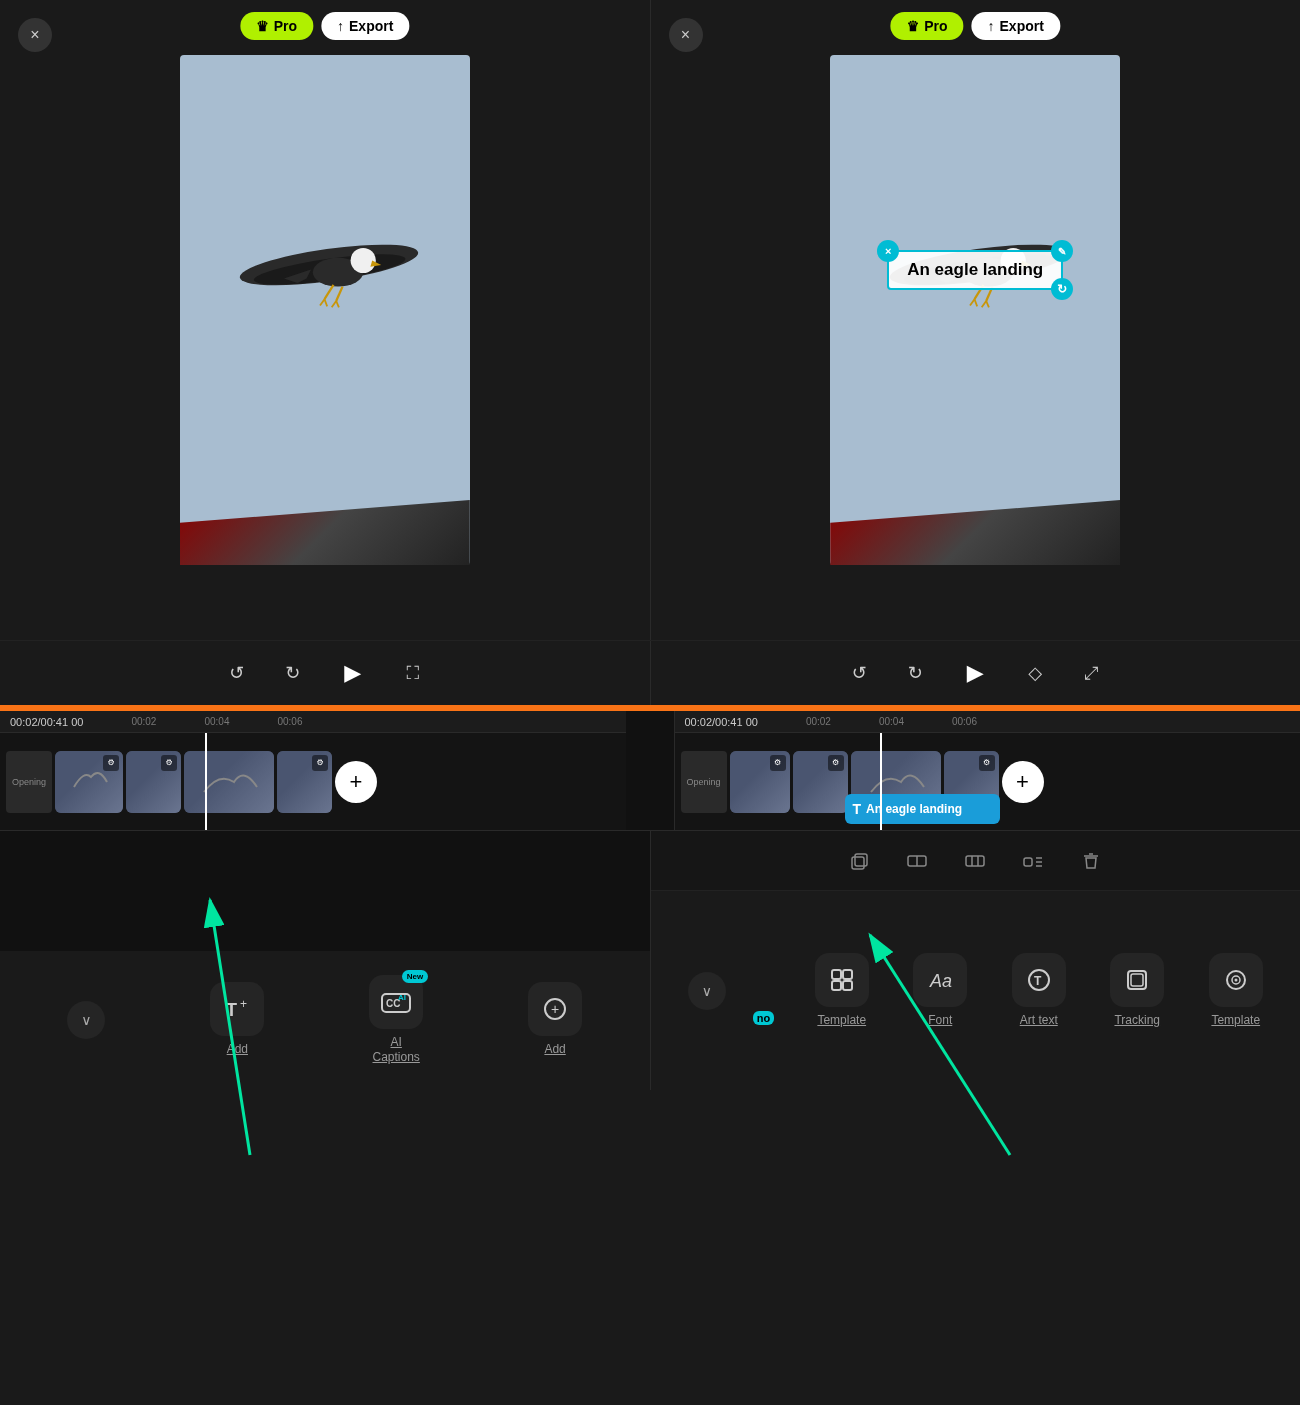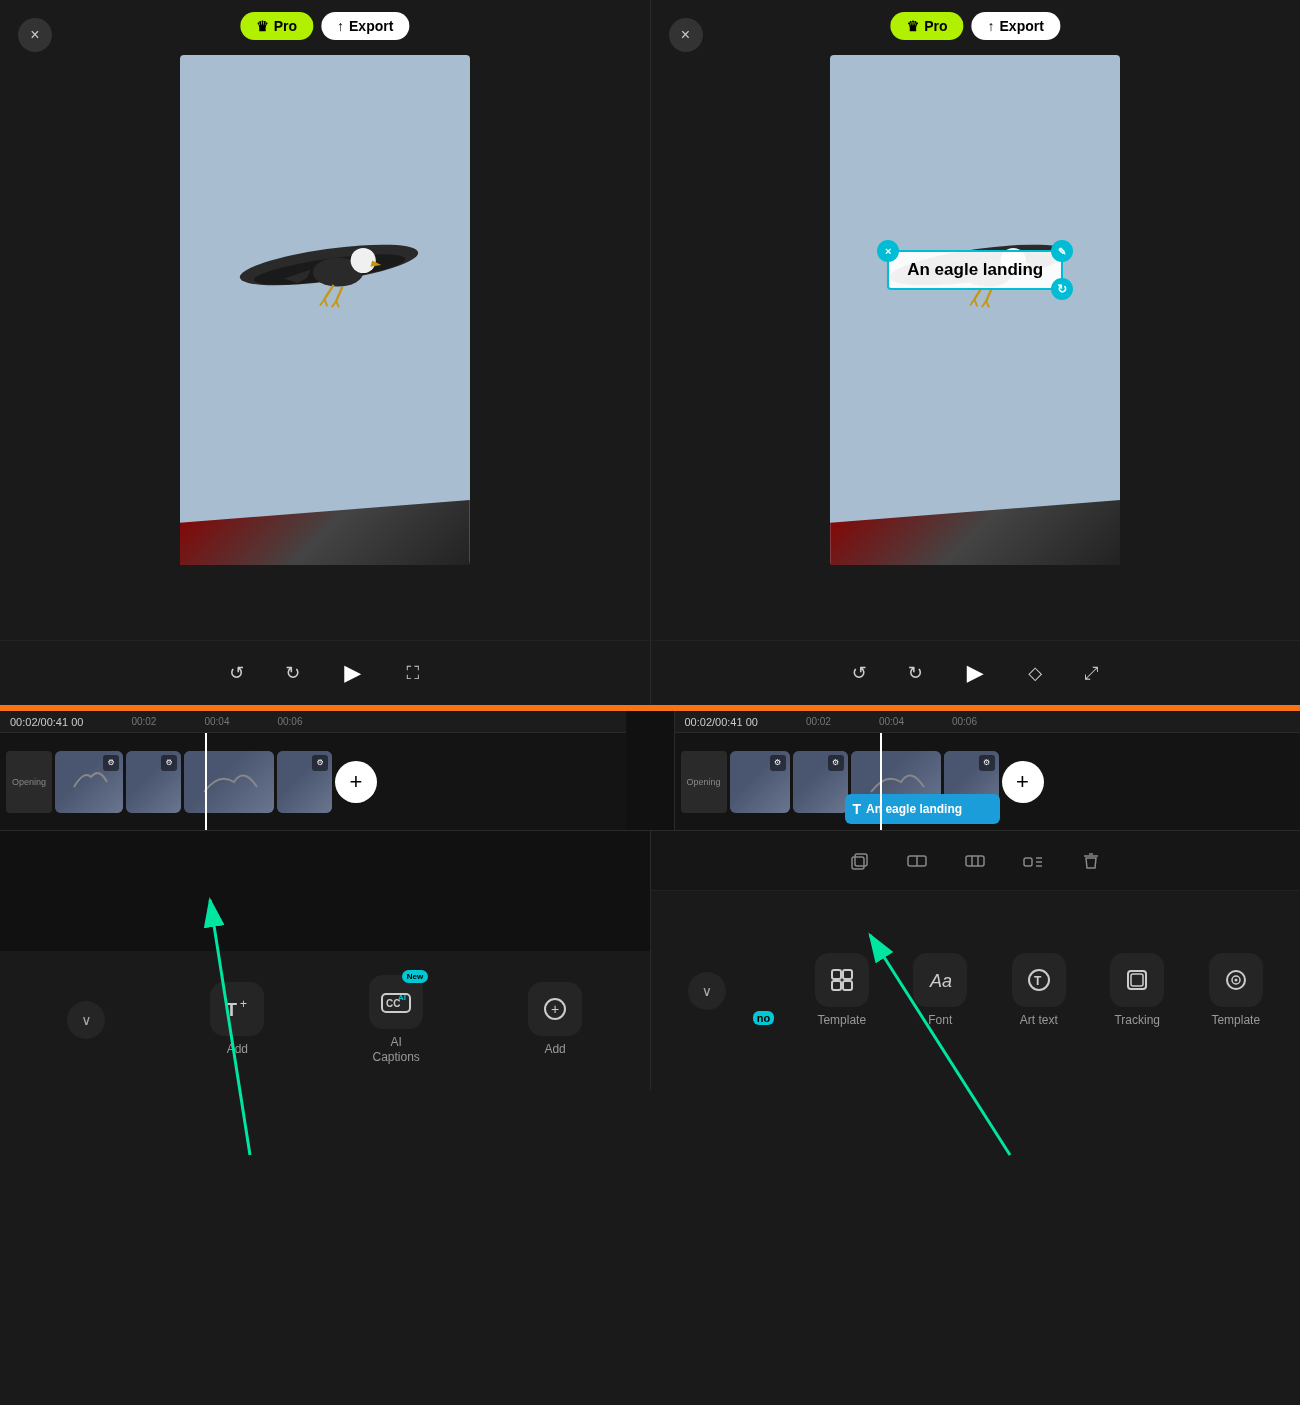--- a/index.html
+++ b/index.html
@@ -320,20 +320,21 @@
       font-size: 22px;
       color: #ccc;
       position: relative;
     }
 
     .icon-tool-label {
       font-size: 12px;
       color: #999;
       text-align: center;
       line-height: 1.3;
+      text-decoration: underline;
     }
 
     .badge-new {
       position: absolute;
       top: -5px;
       right: -5px;
       background: #00c8d4;
       color: #000;
       font-size: 8px;
       font-weight: 700;

